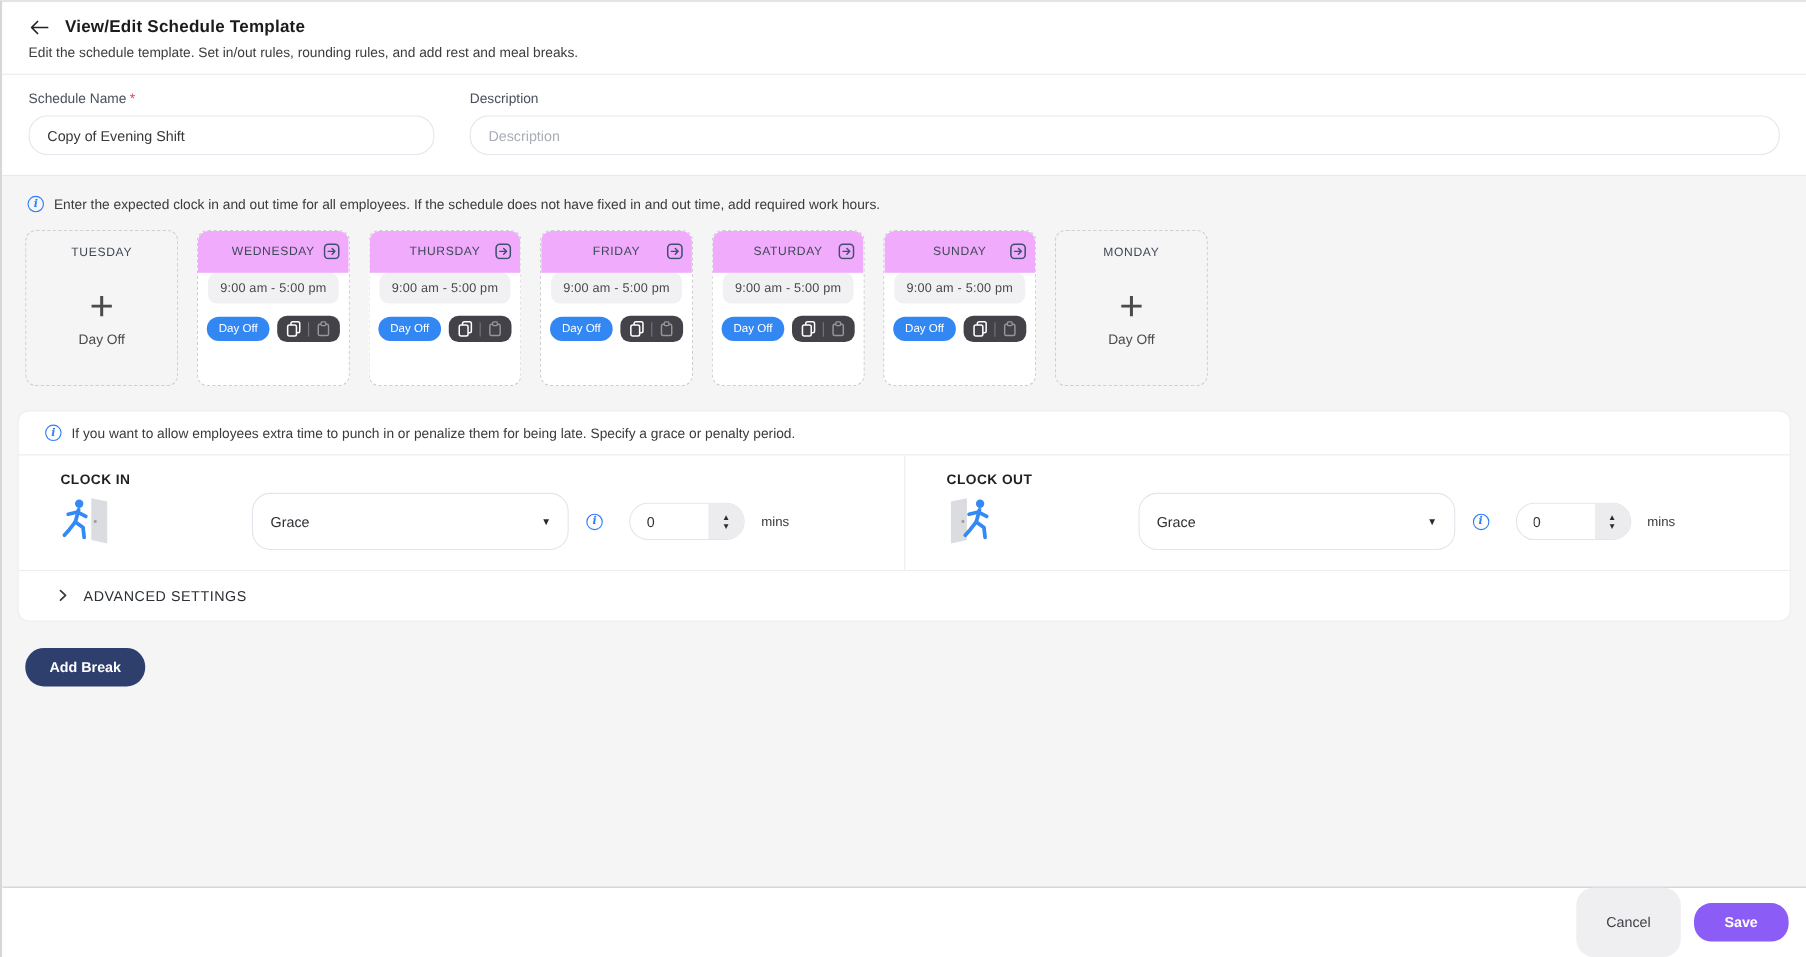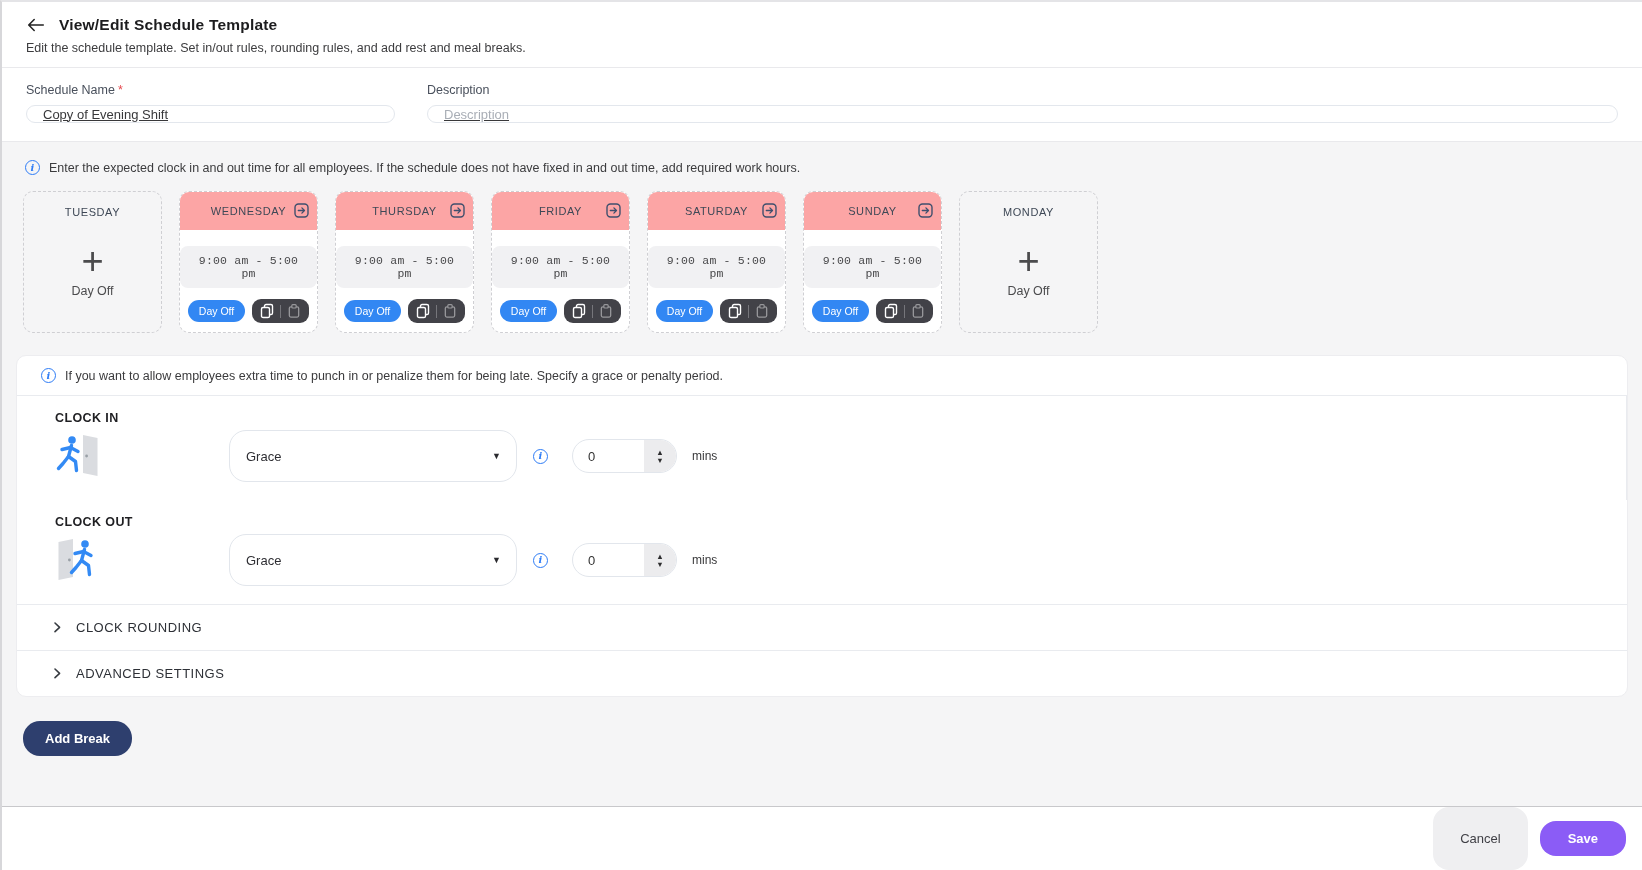--- a/index.html
+++ b/index.html
@@ -16,22 +16,22 @@
   .page-title{font-size:15.5px;font-weight:bold;color:#1c1c1e;letter-spacing:.2px;}
   .subtitle{padding:3px 24px 12px;font-size:12.5px;color:#3c3c3e;}
   .hdiv{height:1px;background:#e9e9ec;}
   .formrow{display:flex;gap:32px;padding:15px 24px 18px;}
   .field{display:flex;flex-direction:column;}
   .field.name{width:369px;}
   .field.desc{flex:1;}
   .field-label{font-size:12.5px;color:#49505c;margin-bottom:8px;}
   .req{color:#e5484d;margin-left:3px;}
   .txt-input{
-    height:18px;border:1px solid #e3e7ed;border-radius:17px;padding:0 16px;
-    font-size:13px;color:#38383a;font-family:"Liberation Sans",sans-serif;outline:none;background:#fff;text-decoration:underline;
+    height:36px;border:1px solid #e3e7ed;border-radius:17px;padding:0 16px;
+    font-size:13px;color:#38383a;font-family:"Liberation Sans",sans-serif;outline:none;background:#fff;
   }
   .txt-input::placeholder{color:#a9aeb6;}
   
   .body{flex:1;background:#f5f5f6;padding:18px 14px 0;}
   .info-line{display:flex;align-items:center;gap:9px;padding-left:9px;font-size:12.5px;color:#3b3b3d;}
   .info-ico{
     width:15px;height:15px;border:1.5px solid #2f7df6;border-radius:50%;color:#2f7df6;
     display:inline-flex;align-items:center;justify-content:center;flex:none;
     font-family:"DejaVu Serif",serif;font-style:italic;font-weight:bold;font-size:10px;line-height:1;
   }
@@ -39,45 +39,45 @@
   .days{display:flex;gap:17px;margin-top:16px;padding-left:7px;}
   .day-card{width:139px;height:142px;border:1px dashed #cfcfd3;border-radius:10px;position:relative;}
   .day-card.off{background:transparent;display:flex;flex-direction:column;align-items:center;}
   .day-card.active{background:#fff;overflow:hidden;}
   .day-name{font-size:11px;letter-spacing:.6px;color:#3e4856;font-weight:500;}
   .day-card.off .day-name{margin-top:14px;}
   .off-middle{flex:1;display:flex;flex-direction:column;align-items:center;justify-content:center;gap:2px;padding-bottom:6px;}
   .plus{font-size:38px;font-weight:200;color:#4b4b4d;line-height:30px;cursor:pointer;}
   .off-label{font-size:12.5px;color:#4b4b4d;margin-top:6px;}
   .day-head{
-    height:38px;background:#fca5a5;display:flex;align-items:center;justify-content:center;position:relative;
+    height:38px;background:#f0abfc;display:flex;align-items:center;justify-content:center;position:relative;
   }
   .day-next{position:absolute;right:8px;top:11px;cursor:pointer;display:flex;}
   .day-body{display:flex;flex-direction:column;align-items:center;}
   .time-chip{
-    margin-top:16px;background:#f1f1f3;border:none;border-radius:8px;padding:8px 11px;
-    font-size:11.5px;color:#48484a;letter-spacing:.2px;font-family:Liberation Mono, monospace;cursor:pointer;
+    background:#f1f1f3;border:none;border-radius:8px;padding:8px 11px;
+    font-size:11.5px;color:#48484a;letter-spacing:.2px;font-family:Liberation Sans, sans-serif;cursor:pointer;
   }
   .day-actions{display:flex;align-items:center;gap:7px;margin-top:11px;}
   .dayoff-pill{
     background:#3287f3;color:#fff;border:none;border-radius:13px;padding:5px 11px;
     font-size:10.5px;font-family:"Liberation Sans",sans-serif;cursor:pointer;
   }
   .copy-pill{background:#424248;border-radius:9px;padding:4px 8px;display:flex;align-items:center;gap:6px;}
   .copy-pill .vdiv{width:1px;height:13px;background:rgba(255,255,255,.28);}
   .icon-btn{display:flex;cursor:pointer;}
   .paste-dim{opacity:.45;}
   
   .inout-card{margin-top:22px;background:#fff;border:1px solid #ededf0;border-radius:10px;}
   .card-head{
     padding:14px 0 13px 34px;background:#f9fafc;border-bottom:1px solid #e9ebef;
     border-radius:10px 10px 0 0;font-size:12.5px;font-weight:bold;color:#232326;letter-spacing:.4px;
   }
   .card-info{display:flex;align-items:center;gap:9px;padding:12px 0 12px 24px;border-bottom:1px solid #e9ebef;font-size:12.5px;color:#3b3b3d;}
-  .clock-row{display:flex;flex-direction:column;}
+  .clock-row{display:flex;}
   .clock-half{flex:1;padding:15px 0 18px 38px;}
   .clock-half.in{border-right:1px solid #e9ebef;}
   .clock-label{font-size:12.5px;font-weight:bold;color:#1f1f22;letter-spacing:.4px;}
   .rule-row{display:flex;align-items:center;margin-top:5px;}
   .exit-ico{width:46px;height:48px;flex:none;}
   .dropdown{
     margin-left:128px;width:288px;height:52px;border:1px solid #e2e6ec;border-radius:17px;background:#fff;
     display:flex;align-items:center;justify-content:space-between;padding:0 15px 0 16px;cursor:pointer;
   }
   .dropdown .val{font-size:13px;color:#2e2e33;}
@@ -423,26 +423,20 @@
             <span class="mins">mins</span>
           </div>
         </div>
 
       </div>
 
       <div class="acc-row">
         <svg width="12" height="13" viewBox="0 0 12 13">
             <use href="#ico-chevron"></use>
           </svg>
-        <span class="acc-label">CLOCK ROUNDING</span>
-      </div>
-      <div class="acc-row">
-        <svg width="12" height="13" viewBox="0 0 12 13">
-            <use href="#ico-chevron"></use>
-          </svg>
         <span class="acc-label">ADVANCED SETTINGS</span>
       </div>
     </div>
 
     <button class="add-break">Add Break</button>
   </div>
 
   <div class="footer">
     <button class="btn-cancel">Cancel</button>
     <button class="btn-save">Save</button>

